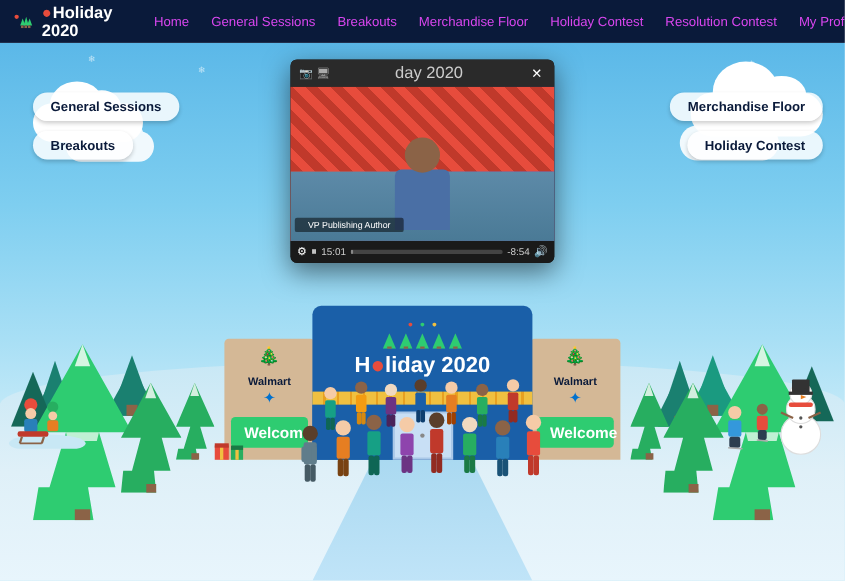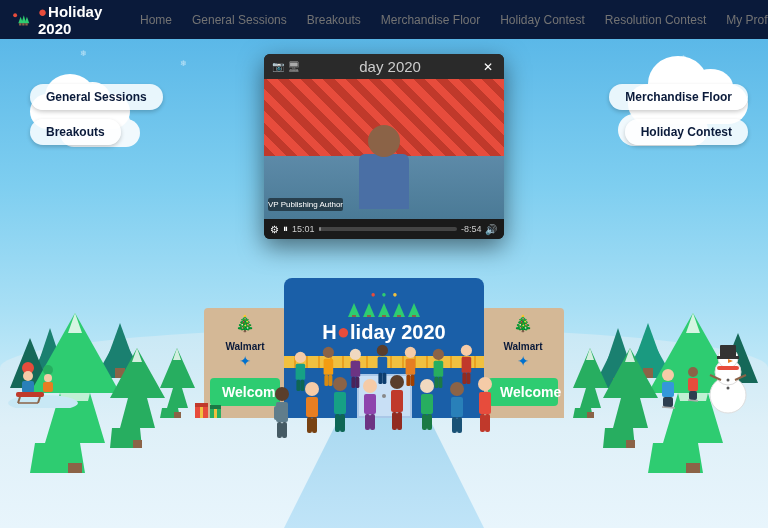--- a/index.html
+++ b/index.html
@@ -9,21 +9,21 @@
     #navbar {
       position: absolute; top: 0; left: 0; width: 768px; height: 39px;
       background: #0a1a3a; display: flex; align-items: center; z-index: 100; justify-content: space-between;
     }
     #logo-area {
       display: flex; align-items: center; padding: 0 12px; min-width: 130px;
     }
     #logo-text { color: white; font-size: 16px; font-weight: bold; }
     #nav-links { display: flex; align-items: center; flex: 1; gap: 0; }
     .nav-link {
-      color: #737373; font-size: 12px; padding: 0 10px; cursor: pointer;
+      color: #d946ef; font-size: 12px; padding: 0 10px; cursor: pointer;
       white-space: nowrap; height: 39px; display: flex; align-items: center;
     }
 
     
     #scene {
       position: absolute; top: 39px; left: 0; width: 768px; height: 489px;
       background: linear-gradient(180deg, #5bb8e8 0%, #7ecef0 30%, #a8dff5 55%, #c5eaf8 70%);
       overflow: hidden;
     }
 
@@ -129,21 +129,21 @@
       flex: 1; height: 4px; background: #444; border-radius: 2px; position: relative;
     }
     #progress-bar-fill {
       height: 4px; background: #888; border-radius: 2px; width: 2%;
     }
     #volume-icon { color: white; font-size: 10px; cursor: pointer; }
 
     
     #video-overlay-title {
       position: absolute; bottom: 8px; left: 4px; color: white;
-      font-size: 8px; background: rgba(0,0,0,0.5); padding: 2px 0; border-radius: 2px;
+      font-size: 8px; background: rgba(0,0,0,0.5); padding: 2px 12px; border-radius: 2px;
     }
 
   </style>
 </head>
 <body>
 
 <nav id="navbar">
   <div id="logo-area">
     <svg width="28" height="28" viewBox="0 0 28 28" style="margin-right:4px">
       <circle cx="4" cy="8" r="2.5" fill="#e74c3c"></circle>

